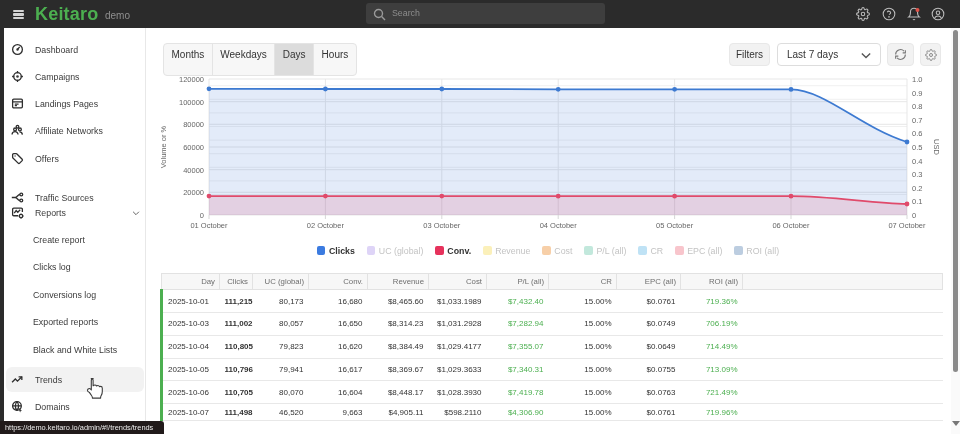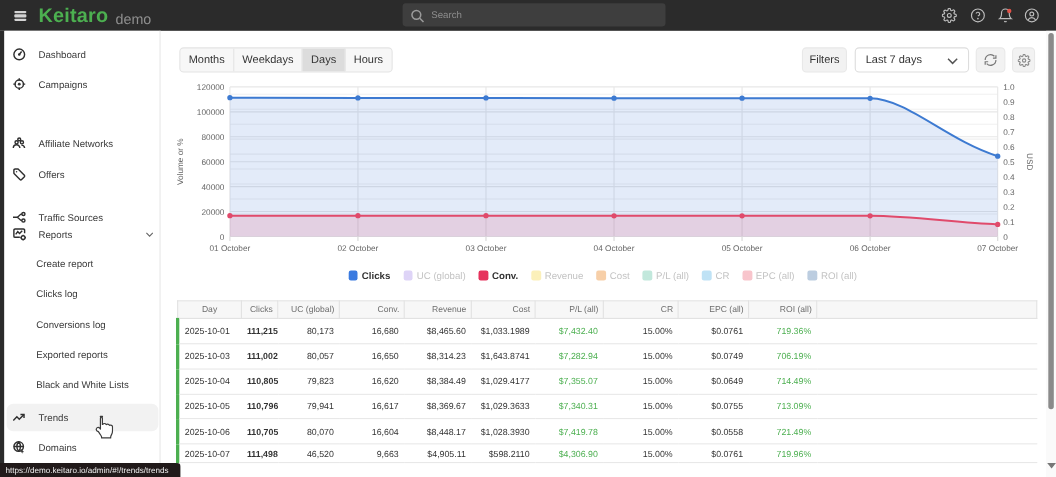--- a/index.html
+++ b/index.html
@@ -4,55 +4,55 @@
 <style>
   * { margin:0; padding:0; box-sizing:border-box; }
   html,body { width:960px; height:434px; overflow:hidden; background:#fff;
     font-family:"Liberation Sans", sans-serif; }
   .abs { position:absolute; }
   
   #topbar { position:absolute; left:0; top:0; width:960px; height:28px; background:#2b2b2b; }
   #burger { position:absolute; left:12.5px; top:9.5px; width:11px; }
   #burger div { height:2.2px; background:#d4d4d4; margin-bottom:1.7px; border-radius:1px; }
   #logo { position:absolute; left:35px; top:3.5px; font-size:18px; font-weight:bold; color:#4caf50; letter-spacing:0.2px; }
-  #demo { position:absolute; left:105px; top:10px; font-size:13px; color:#8f8f8f; }
+  #demo { position:absolute; left:105px; top:10px; font-size:10px; color:#8f8f8f; }
   #search { position:absolute; left:366px; top:3px; width:239px; height:21px; background:#3e3e3e; border-radius:3px; }
   #search svg { position:absolute; left:7px; top:4.5px; }
   #search span { position:absolute; left:26px; top:5px; font-size:8.8px; color:#8d8d8d; }
   .topicon { position:absolute; top:7px; }
   
   #rail { position:absolute; left:0; top:28px; width:4px; height:406px; background:#2b2b2b; }
   #sidebar { position:absolute; left:4px; top:28px; width:142px; height:406px; background:#fff; border-right:1px solid #e8e8e8; }
   .mi { position:absolute; left:0; width:141px; height:27px; }
   .mi svg { position:absolute; left:6.5px; top:6.5px; }
   .mi span { position:absolute; left:31px; top:8.5px; font-size:8.8px; color:#3a3a3a; }
   .mi .chev { position:absolute; left:127px; top:9px; }
   .active-bg { position:absolute; left:2px; top:339px; width:138px; height:25px; background:#f2f2f2; border-radius:6px; }
   
   #status { position:absolute; left:0; top:421px; width:164px; height:13px; background:#211a1a; border-top-right-radius:3px; color:#eee; font-size:7.4px; line-height:13px; padding-left:5px; }
   
-  #segs { position:absolute; left:163px; top:43px; height:23px; display:flex; background:#f7f7f7; border:1px solid #e4e4e4; border-radius:4px; overflow:hidden; }
+  #segs { position:absolute; left:163px; top:43px; height:33px; display:flex; background:#f7f7f7; border:1px solid #e4e4e4; border-radius:4px; overflow:hidden; }
   #segs div { padding:0 7.5px; font-size:10px; color:#333; line-height:21px; border-right:1px solid #e4e4e4; }
   #segs div:last-child { border-right:none; }
   #segs .on { background:#dcdcdc; }
   #filters { position:absolute; left:729px; top:43px; width:41px; height:23px; background:#f2f2f2; border:1px solid #e8e8e8; border-radius:4px; font-size:10px; color:#333; text-align:center; line-height:21px; }
   #ddate { position:absolute; left:777px; top:43px; width:104px; height:23px; background:#fff; border:1px solid #ddd; border-radius:4px; font-size:10px; color:#333; line-height:21px; padding-left:9px; }
   #ddate svg { position:absolute; right:9px; top:8px; }
   .iconbtn { position:absolute; top:43px; height:23px; background:#f2f2f2; border:1px solid #e8e8e8; border-radius:4px; }
   
   #legend { position:absolute; left:153px; top:245.5px; width:790px; display:flex; justify-content:center; align-items:center; font-size:8.8px; }
   #legend .it { display:flex; align-items:center; margin:0 6px; }
   #legend .sq { width:8.5px; height:8.5px; border-radius:2px; margin-right:3.5px; }
   #legend .onl { color:#333; font-weight:bold; }
   #legend .offl { color:#c3c3c3; }
   
   #table { position:absolute; left:160px; top:273px; width:781px; font-size:8px; color:#333; }
   table { border-collapse:collapse; table-layout:fixed; width:781px; }
   th { background:#f7f7f7; color:#6e6e6e; font-weight:normal; font-size:7.8px; border:1px solid #e2e2e2; padding:0 4px; height:16.2px; white-space:nowrap; overflow:hidden; }
-  th.l { text-align:center; } th.r, td.r { text-align:right; }
+  th.l { text-align:right; } th.r, td.r { text-align:right; }
   td { border-bottom:1px solid #e8e8e8; padding:0 5px; height:22.8px; white-space:nowrap; overflow:hidden; }
   td.day { border-left:3px solid #4caf50; padding-left:5px; padding-right:0; }
   td.grn { color:#4caf50; }
   td.ck { padding-left:5px;font-weight:bold; }
   tr.r7 td { height:17px; }
   tr.datarow td { background:#fff; }
 </style>
 </head>
 <body>
 
@@ -103,20 +103,27 @@
       </svg>
     <span>Dashboard</span>
     </div>
   <div class="mi" style="top:35px">
     <svg width="13" height="13" viewBox="0 0 24 24" fill="none" stroke="#2f2f2f" stroke-width="2.4">
         <circle cx="12" cy="12" r="7"></circle>
         <circle cx="12" cy="12" r="2.4" fill="#3a3a3a" stroke="none"></circle>
         <path d="M12 2v4M12 18v4M2 12h4M18 12h4"></path>
       </svg>
     <span>Campaigns</span>
+    </div>
+  <div class="mi" style="top:62px">
+    <svg width="13" height="13" viewBox="0 0 24 24" fill="none" stroke="#2f2f2f" stroke-width="2.4">
+        <rect x="3" y="4" width="18" height="16" rx="2"></rect>
+        <path d="M3 9h18M7 13h7M7 16h4"></path>
+      </svg>
+    <span>Landings Pages</span>
     </div>
   <div class="mi" style="top:89px">
     <svg width="13" height="13" viewBox="0 0 24 24" fill="none" stroke="#2f2f2f" stroke-width="2.4">
         <circle cx="7.5" cy="10" r="2.6"></circle>
         <path d="M2 19.5a5.5 5.5 0 0111 0"></path>
         <circle cx="16.5" cy="10" r="2.6"></circle>
         <path d="M15.5 14.6a5.5 5.5 0 015.5 4.9"></path>
         <circle cx="12" cy="5" r="2.4"></circle>
       </svg>
     <span>Affiliate Networks</span>
@@ -387,21 +394,21 @@
           <td class="r">$0.0761</td>
           <td class="r grn">719.36%</td>
           <td></td>
         </tr>
 <tr class="datarow">
           <td class="day">2025-10-03</td>
           <td class="ck">111,002</td>
           <td class="r">80,057</td>
           <td class="r">16,650</td>
           <td class="r">$8,314.23</td>
-          <td class="r">$1,643.8741</td>
+          <td class="r">$1,031.2928</td>
           <td class="r grn">$7,282.94</td>
           <td class="r">15.00%</td>
           <td class="r">$0.0749</td>
           <td class="r grn">706.19%</td>
           <td></td>
         </tr>
 <tr class="datarow">
           <td class="day">2025-10-04</td>
           <td class="ck">110,805</td>
           <td class="r">79,823</td>
@@ -429,21 +436,21 @@
         </tr>
 <tr class="datarow">
           <td class="day">2025-10-06</td>
           <td class="ck">110,705</td>
           <td class="r">80,070</td>
           <td class="r">16,604</td>
           <td class="r">$8,448.17</td>
           <td class="r">$1,028.3930</td>
           <td class="r grn">$7,419.78</td>
           <td class="r">15.00%</td>
-          <td class="r">$0.0558</td>
+          <td class="r">$0.0763</td>
           <td class="r grn">721.49%</td>
           <td></td>
         </tr>
 <tr class="datarow r7">
           <td class="day">2025-10-07</td>
           <td class="ck">111,498</td>
           <td class="r">46,520</td>
           <td class="r">9,663</td>
           <td class="r">$4,905.11</td>
           <td class="r">$598.2110</td>

